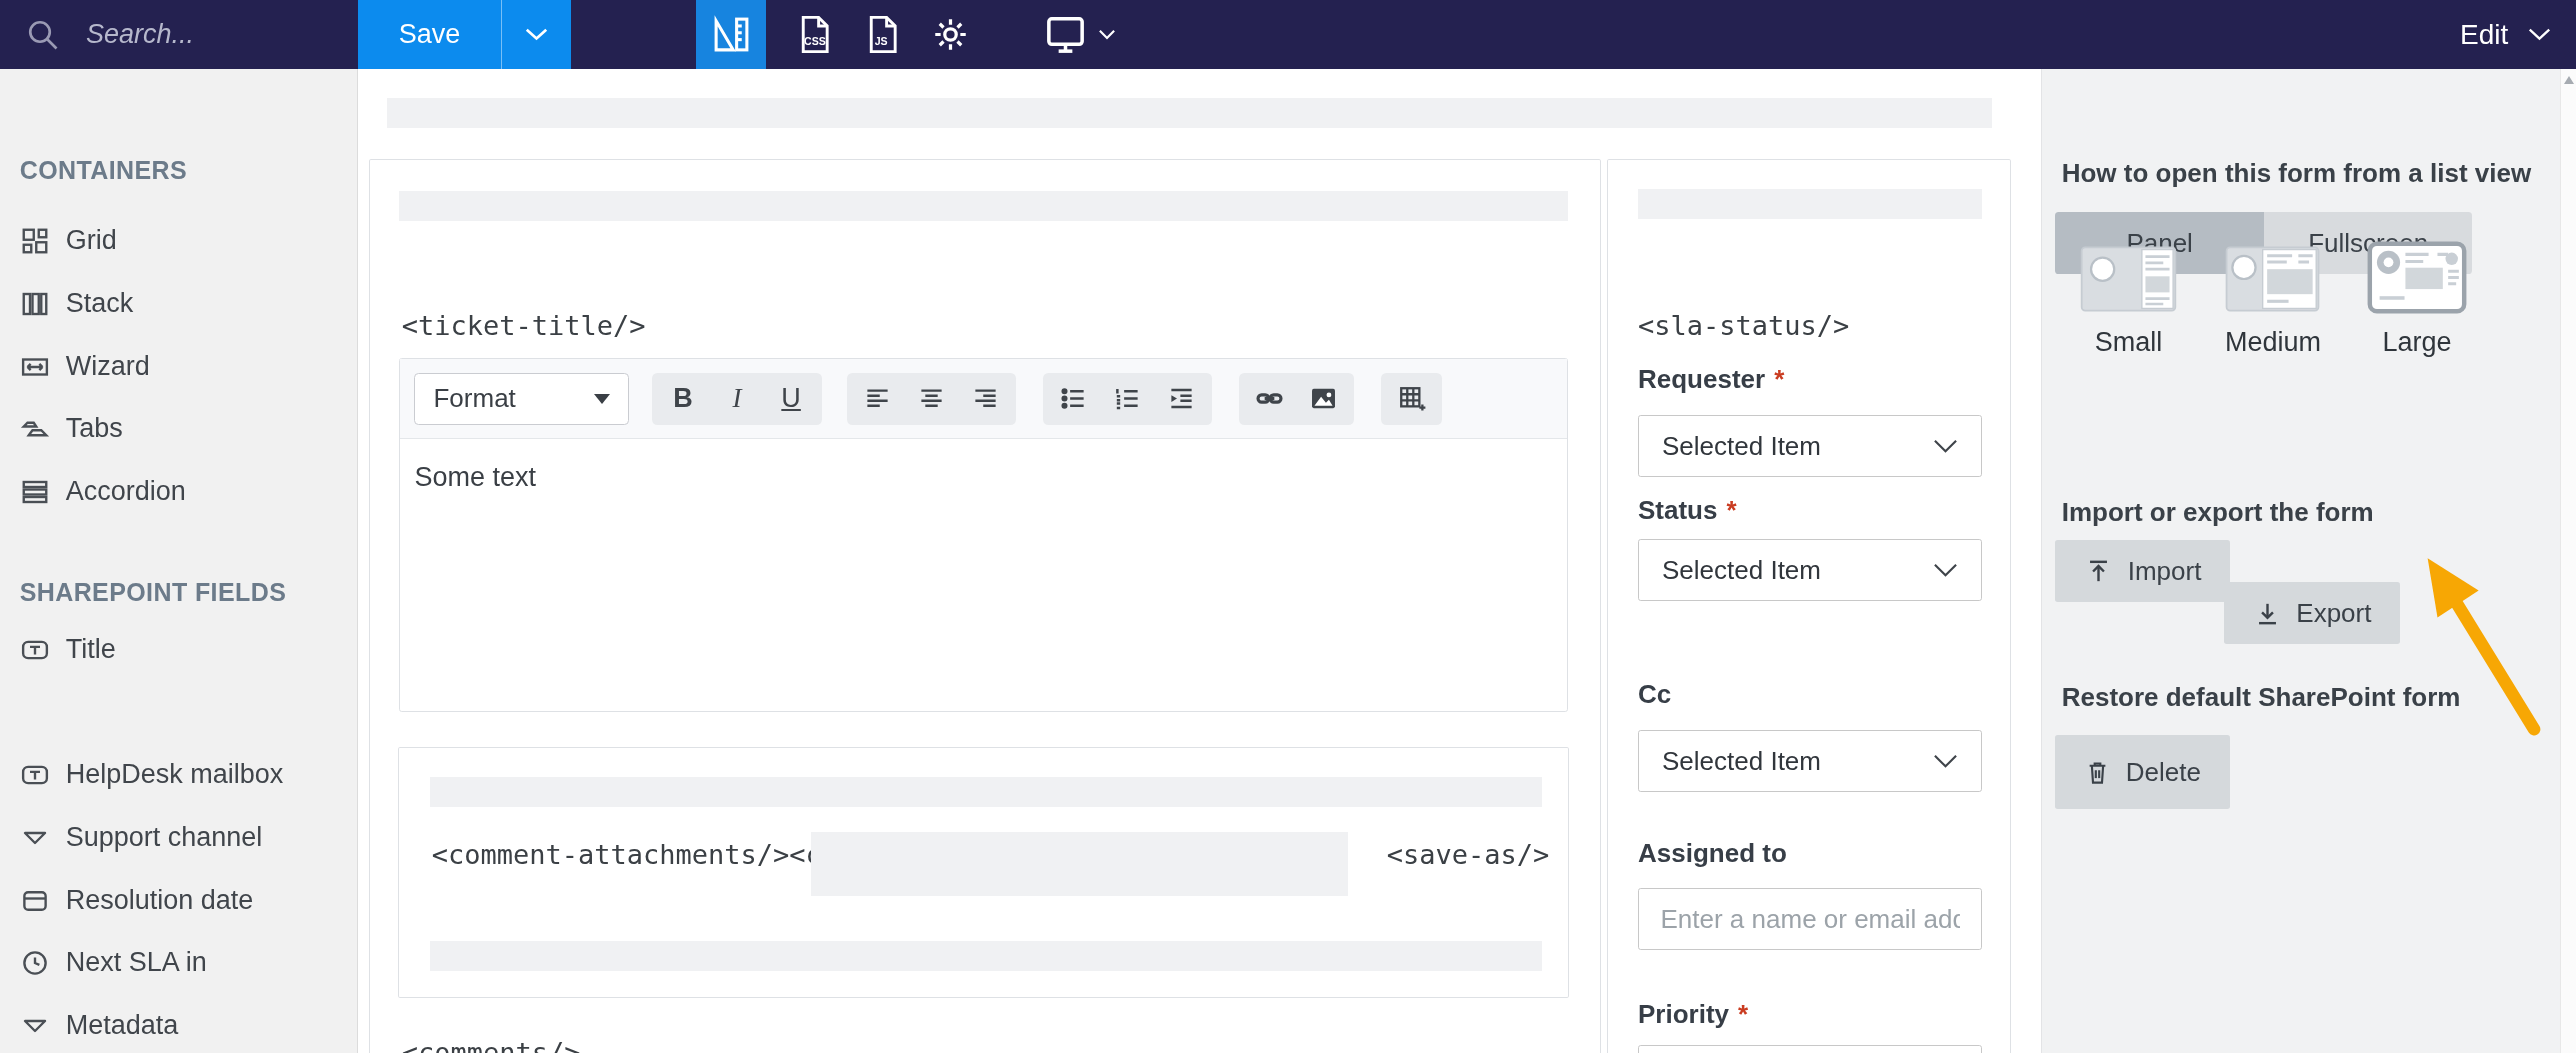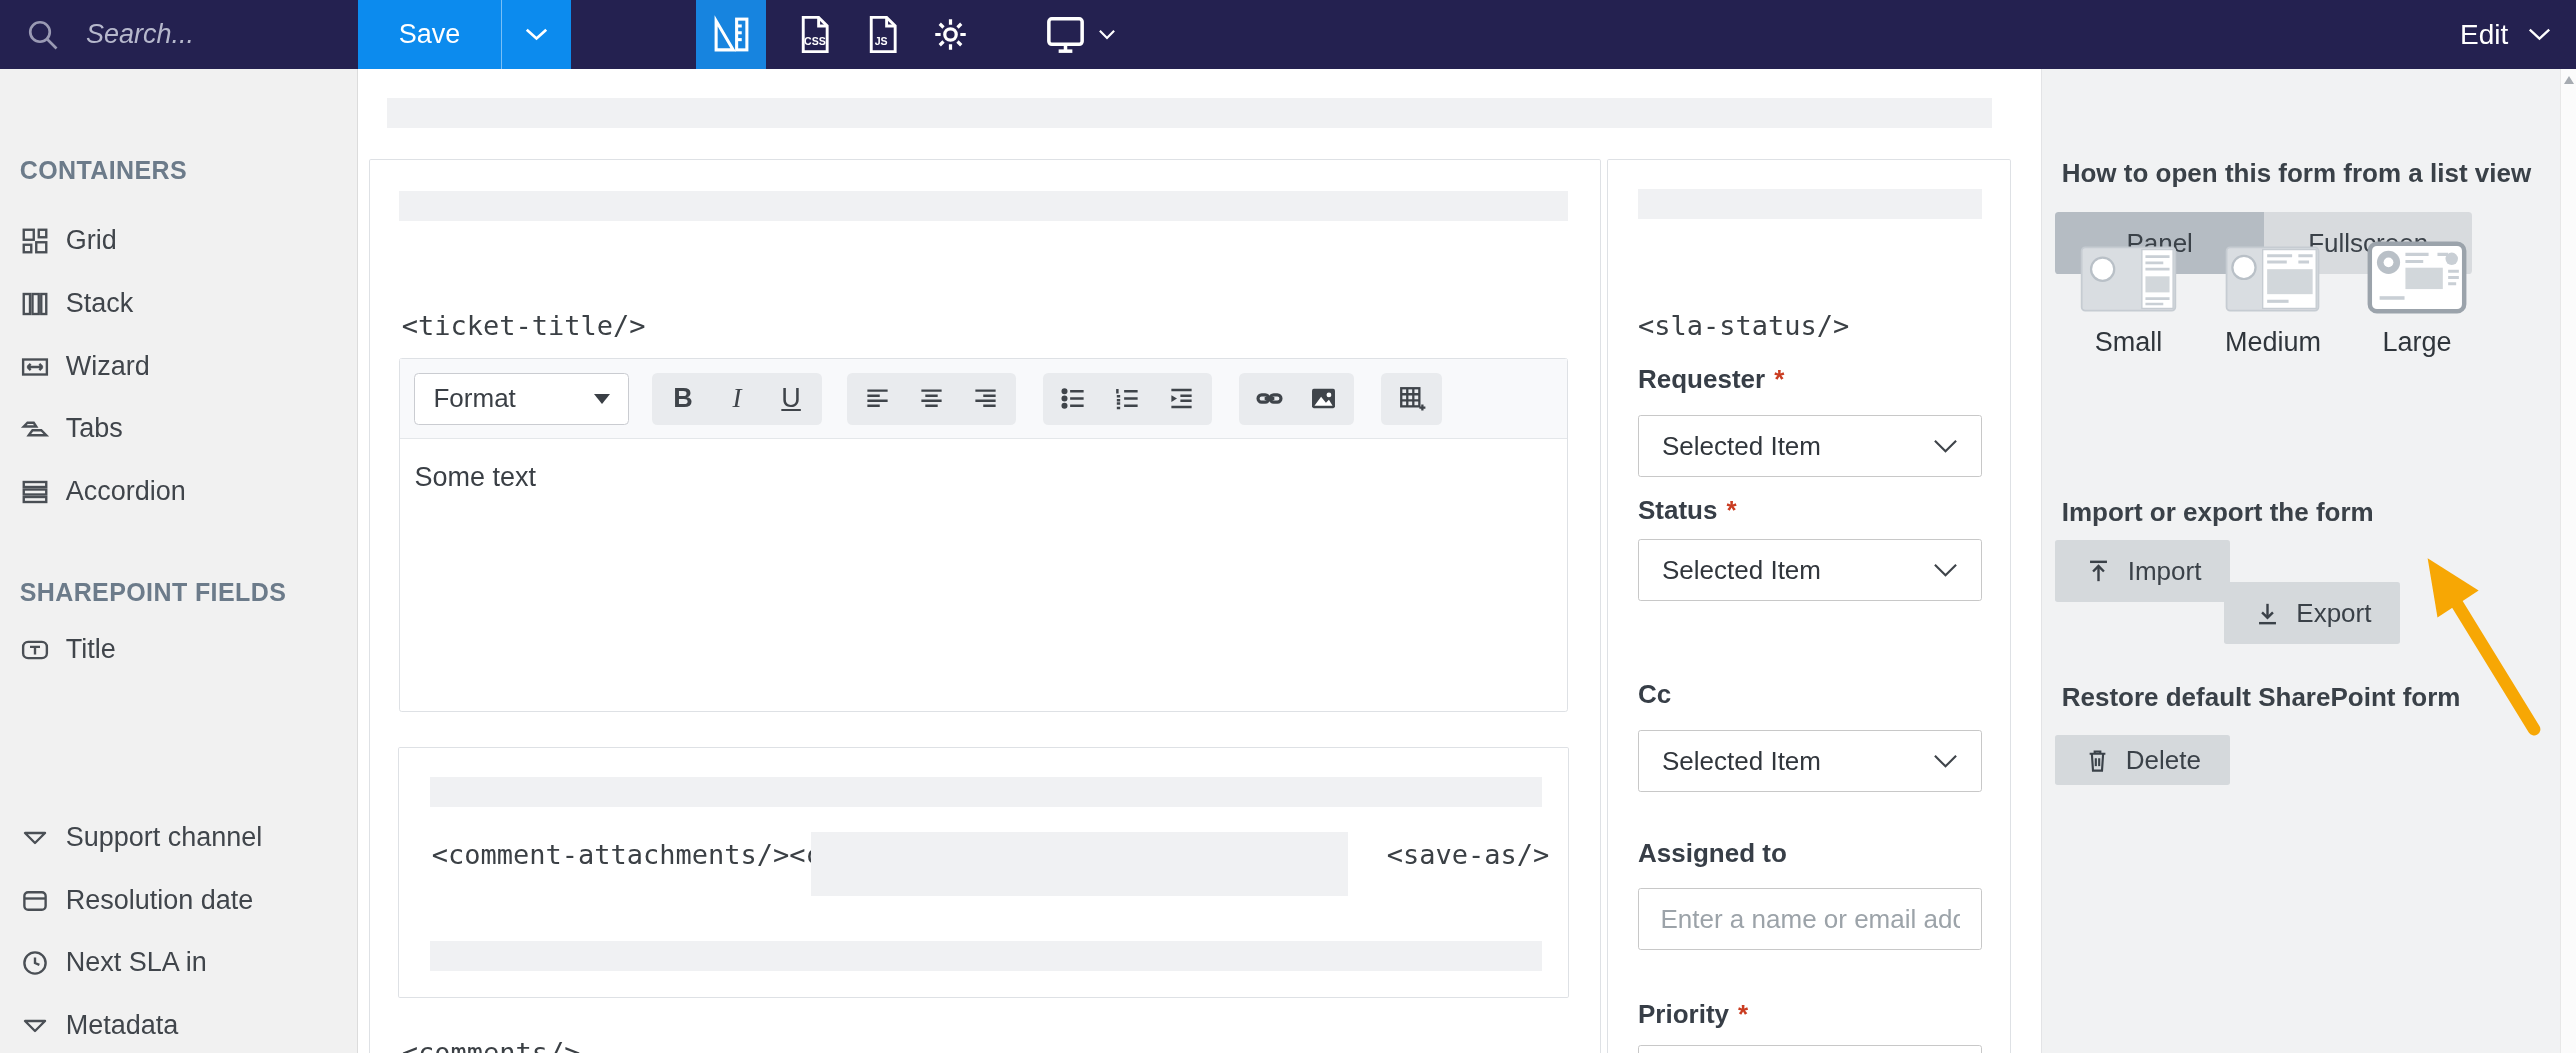--- a/index.html
+++ b/index.html
@@ -228,20 +228,29 @@
 
   <div class="side-item" style="top:549px;">
     <span>
       <svg width="30" height="30" viewBox="0 0 24 24" fill="none" stroke="#4a4f55" stroke-width="1.9">
         <rect x="2.5" y="5.5" width="19" height="13" rx="4"></rect>
         <path d="M8 9.5 h8 M12 9.5 v6"></path>
       </svg>
       </span>
     <span class="lbl">Title</span>
   </div>
+  <div class="side-item" style="top:674px;">
+    <span>
+      <svg width="30" height="30" viewBox="0 0 24 24" fill="none" stroke="#4a4f55" stroke-width="1.9">
+        <rect x="2.5" y="5.5" width="19" height="13" rx="4"></rect>
+        <path d="M8 9.5 h8 M12 9.5 v6"></path>
+      </svg>
+      </span>
+    <span class="lbl">HelpDesk mailbox</span>
+  </div>
   <div class="side-item" style="top:800px;">
     <span>
       <svg width="30" height="30" viewBox="0 0 24 24" fill="none" stroke="#4a4f55" stroke-width="1.9">
         <rect x="3.5" y="5" width="17" height="14" rx="3"></rect>
         <line x1="3.5" y1="10" x2="20.5" y2="10"></line>
       </svg>
       </span>
     <span class="lbl">Resolution date</span>
   </div>
   <div class="side-item" style="top:737px;">
@@ -483,21 +492,21 @@
         <line x1="12" y1="4" x2="12" y2="15"></line>
         <polyline points="7.5,11 12,15.5 16.5,11"></polyline>
         <line x1="5" y1="20" x2="19" y2="20"></line>
       </svg>
       </span>
     <span>Export</span>
   </button>
 
   <div class="set-h" style="top:613px;">Restore default SharePoint form</div>
 
-  <button class="gbtn" style="left:13.4px; top:666px; height:50px;">
+  <button class="gbtn" style="left:13.4px; top:666px; height:74px;">
     <span>
       <svg width="27" height="27" viewBox="0 0 24 24" fill="none" stroke="#3a4148" stroke-width="1.9">
         <path d="M5 6 h14 M9.5 6 V4 h5 v2 M7 6 l1 15 h8 l1,-15"></path>
         <line x1="10.5" y1="10" x2="10.5" y2="17"></line>
         <line x1="13.5" y1="10" x2="13.5" y2="17"></line>
       </svg>
       </span>
     <span>Delete</span>
   </button>
 

